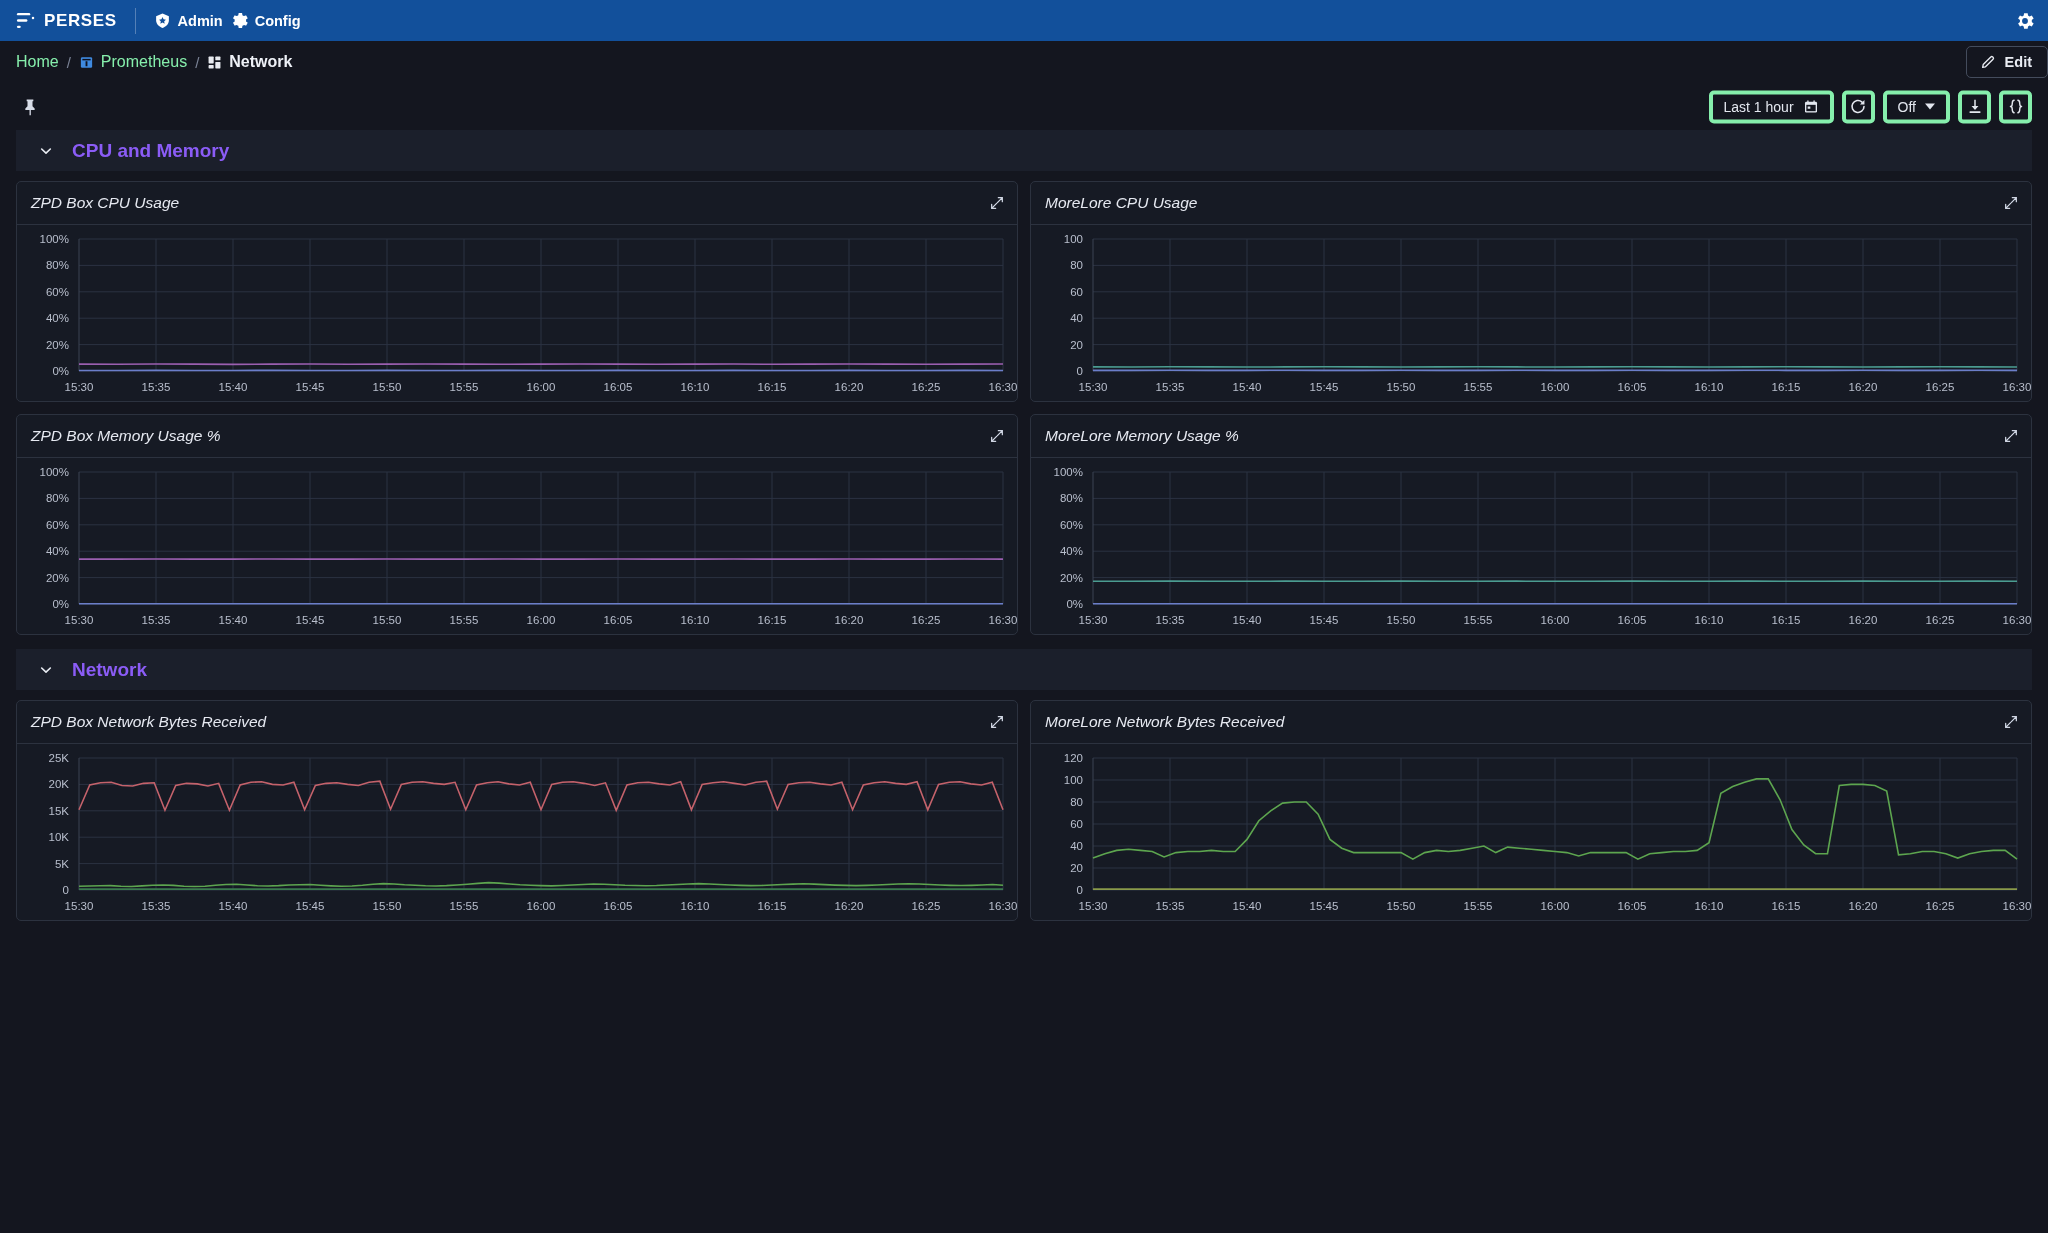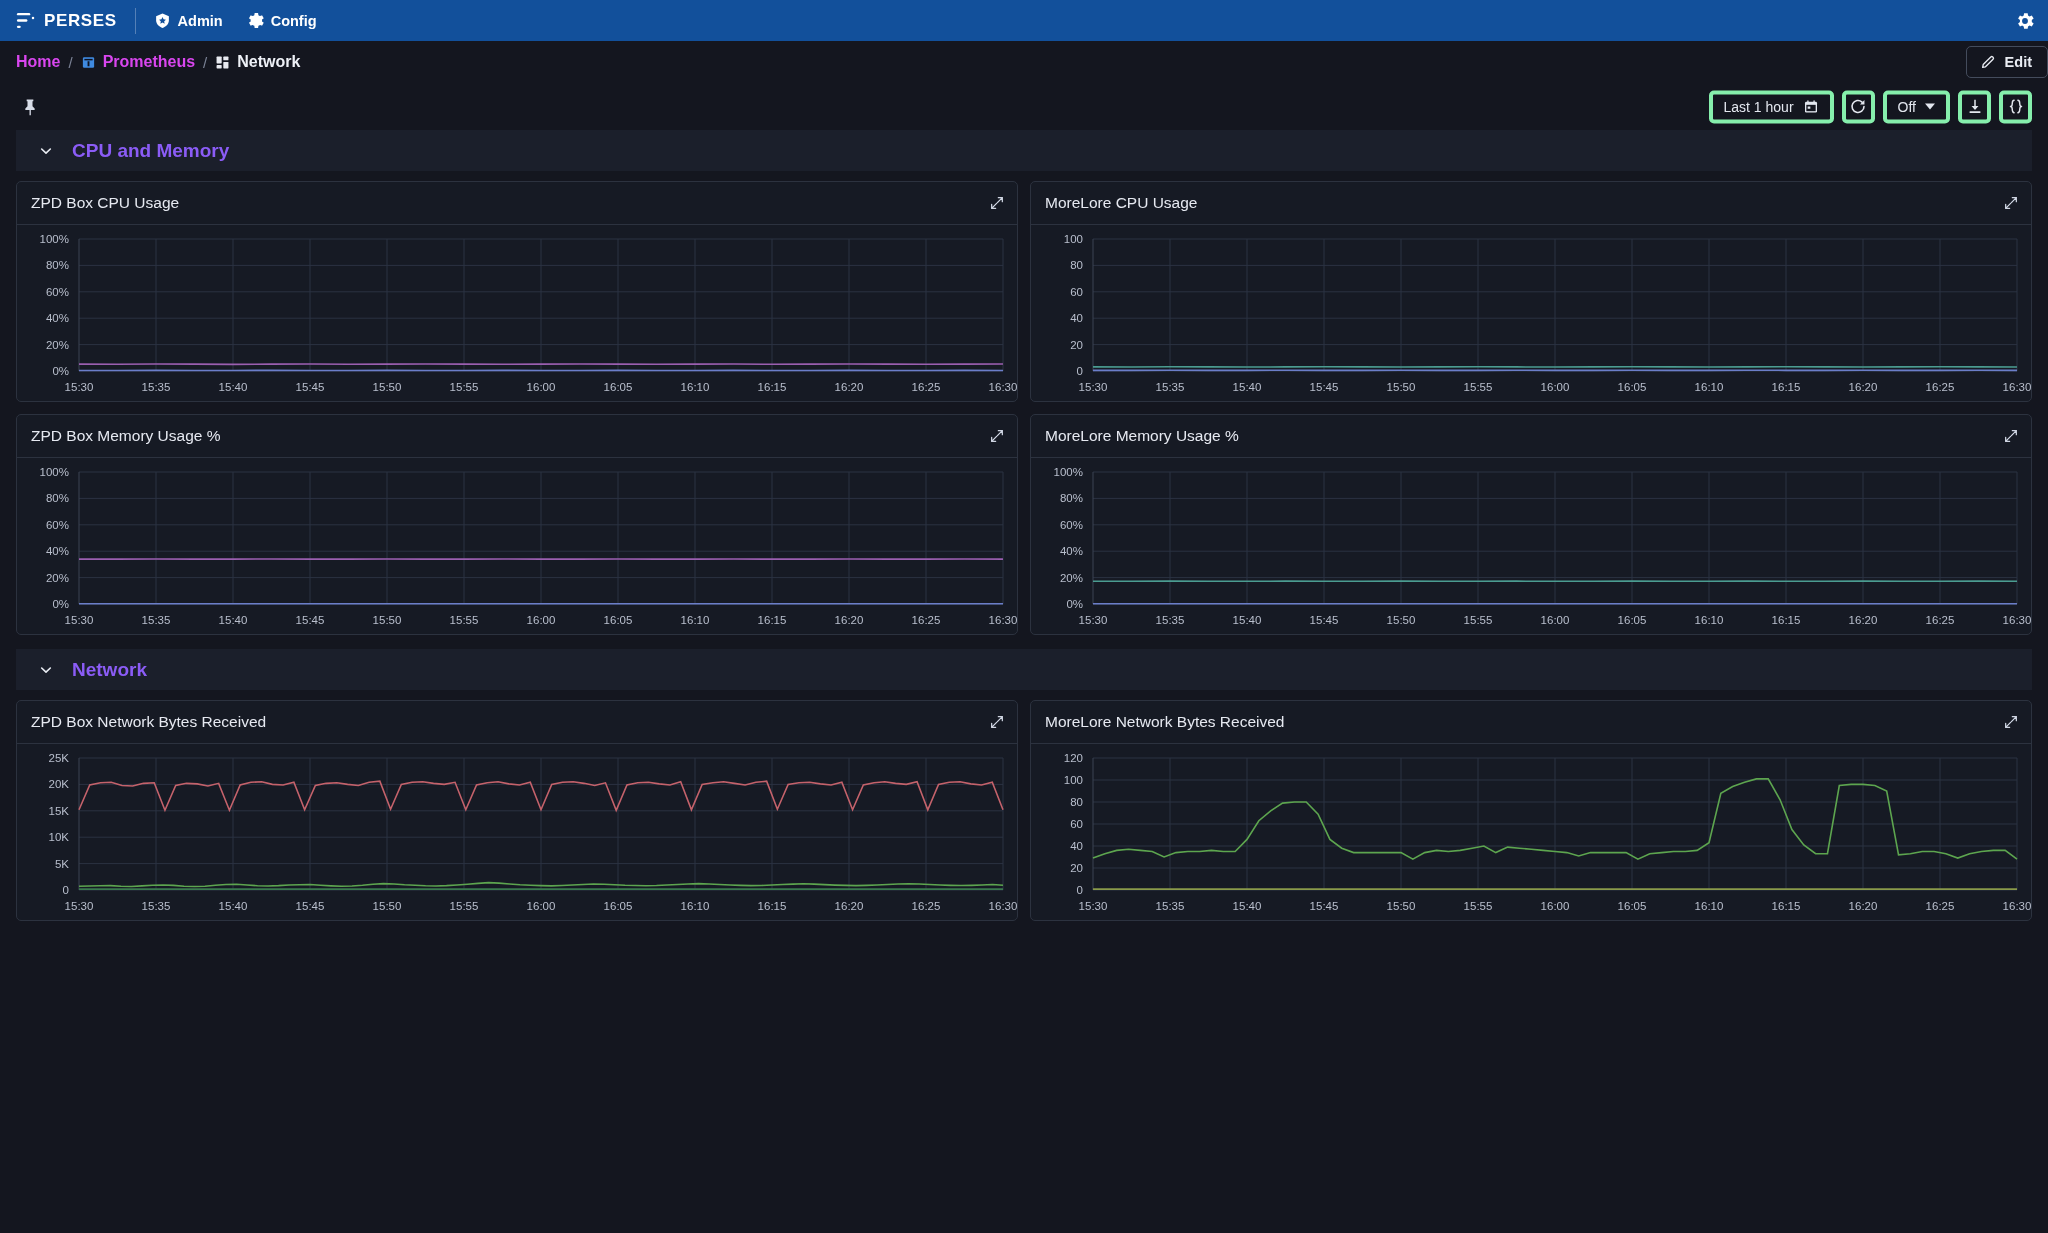--- a/index.html
+++ b/index.html
@@ -22,21 +22,21 @@
   .brand {
     display: flex; align-items: center; gap: 9px;
     padding: 0 18px 0 16px;
     height: 100%;
   }
   .brand-logo { width: 19px; height: 19px; display:block; }
   .brand-name {
     font-size: 17px; font-weight: 700; letter-spacing: .6px; color: #fff;
   }
   .nav-divider { width:1px; height:26px; background: rgba(255,255,255,.28); }
-  .nav-links { display:flex; align-items:center; gap: 24px; padding-left: 18px; }
+  .nav-links { display:flex; align-items:center; gap: 8px; padding-left: 18px; }
   .nav-link { display:flex; align-items:center; gap:7px; color:#fff; font-size:14.5px; font-weight:700; cursor:pointer;}
   .nav-link svg { display:block; }
 
   .search-wrap {
     position: absolute; left: 683px; top: 5px;
     width: 680px; height: 31px;
     background: #171a24;
     border: 1px solid #3b6fb5;
     border-radius: 4px;
     display: flex; align-items: center;
@@ -55,21 +55,21 @@
 
   
   .breadcrumb-row {
     height: 42px;
     display:flex; align-items:center;
     padding: 0 16px;
     position: relative;
   }
   .crumbs { display:flex; align-items:center; gap:8px; font-size: 16px; }
   .crumb { display:flex; align-items:center; gap:7px; }
-  .crumb-link { color:#d946ef; font-weight:700; cursor:pointer; }
+  .crumb-link { color:#86efac; font-weight:400; cursor:pointer; }
   .crumb-sep { color:#7b8396; font-size:15px; }
   .crumb-cur { color:#eef1f7; font-weight:700; }
   .edit-btn {
     position:absolute; right:0; top:50%; transform: translateY(-50%);
     display:flex; align-items:center; gap:9px;
     border: 1px solid #444c5c; border-radius: 5px;
     padding: 7px 15px 7px 13px;
     font-size: 14.5px; font-weight: 700; color:#e9ecf3;
     background: transparent; cursor:pointer;
   }
@@ -119,21 +119,21 @@
     border-radius: 5px;
     overflow: hidden;
   }
   .panel-head {
     height: 43px;
     display:flex; align-items:center;
     padding: 0 14px;
     border-bottom: 1px solid #2c323f;
     position: relative;
   }
-  .panel-title { font-size: 15.5px; color:#e6e9f1; }
+  .panel-title { font-size: 15.5px; color:#e6e9f1;font-style:italic; }
   .expand-btn {
     position:absolute; right:12px; top:50%; transform:translateY(-50%);
     cursor:pointer; display:flex; align-items:center;
   }
   .panel-body { height: 176px; position: relative; }
   .panel-body.tall { height: 176px; }
   .chart-svg { display:block; width:100%; height:100%; }
 
   .tick-text { font-size: 11.5px; fill: #b9bfcd; font-family: "Liberation Sans", sans-serif; }
   .grid-line { stroke:#2b3242; stroke-width:1; }

